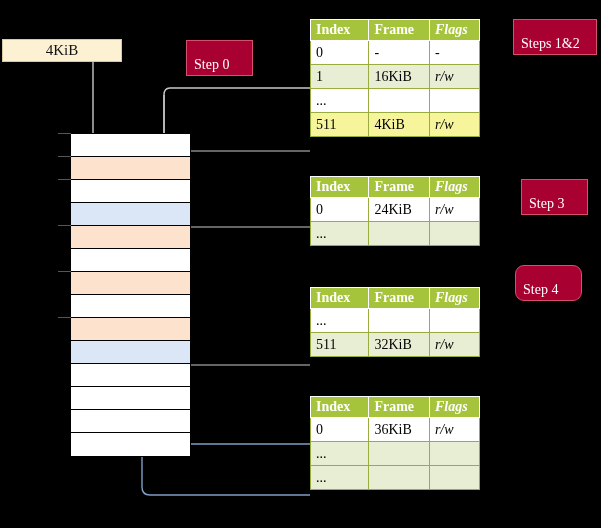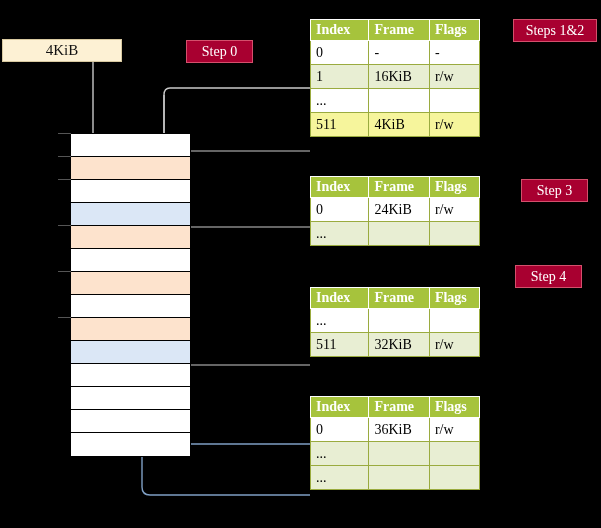--- a/index.html
+++ b/index.html
@@ -26,22 +26,21 @@
   }
 
   
   .badge{
     position:absolute;
     background:#a80030;
     border:1px solid #d4506c;
     color:#ffffff;
     font-size:14px;
     line-height:17px;
-    text-align:center;
-    padding:2px 7px 2px 7px;
+    padding:15px 7px 2px 7px;
     white-space:nowrap;
     box-sizing:border-box;
   }
 
   
   #memblock{
     position:absolute;
     left:70px;top:133px;width:121px;
     border:1px solid #000;
     box-sizing:border-box;
@@ -90,21 +89,21 @@
     color:#000;
     vertical-align:middle;
     overflow:hidden;
     white-space:nowrap;
   }
   .ptable tr.odd td{background:#ffffff;}
   .ptable tr.even td{background:#e8eed3;}
   .ptable tr.hl td{background:#f6f59c;}
   .c-index{width:56px;}
   .c-frame{width:58px;margin-left:48px;}
-  .c-flags{width:48px;}
+  .c-flags{width:48px;font-style:italic;}
 </style>
 </head>
 <body>
 
 <div id="stage">
 
   <svg id="wires" viewBox="0 0 601 528" width="601" height="528">
     <defs>
       <marker id="ah-gray" markerWidth="9" markerHeight="9" refX="4.5" refY="7" orient="auto" markerUnits="userSpaceOnUse">
         <path d="M0.5,0.5 L8.5,0.5 L4.5,8 Z" fill="#cfcfcf" stroke="#bdbdbd" stroke-width="0.6"></path>
@@ -145,21 +144,21 @@
       <path d="M310,444 L166,444 Q158,444 158,436 L158,335" marker-end="url(#ah-blue)"></path>
       <path d="M310,495 L150,495 Q142,495 142,487 L142,212" marker-end="url(#ah-blue)"></path>
     </g>
   </svg>
 
   <div class="srcbox" style="left:2px;top:39px;width:118px;height:21px;">4KiB</div>
 
   <div class="badge" style="left:186px;top:40px;width:67px;">Step 0</div>
   <div class="badge" style="left:513px;top:19px;width:84px;">Steps 1&amp;2</div>
   <div class="badge" style="left:521px;top:158px;width:67px;margin-top:21px;">Step 3</div>
-  <div class="badge" style="left:515px;top:265px;width:67px;">Step 4</div>
+  <div class="badge" style="left:515px;top:265px;width:67px;border-radius:9px;">Step 4</div>
 
   <div id="memblock">
       <div class="memrow white"></div>
       <div class="memrow peach"></div>
       <div class="memrow white"></div>
       <div class="memrow blue"></div>
       <div class="memrow peach"></div>
       <div class="memrow white"></div>
       <div class="memrow peach"></div>
       <div class="memrow white"></div>

